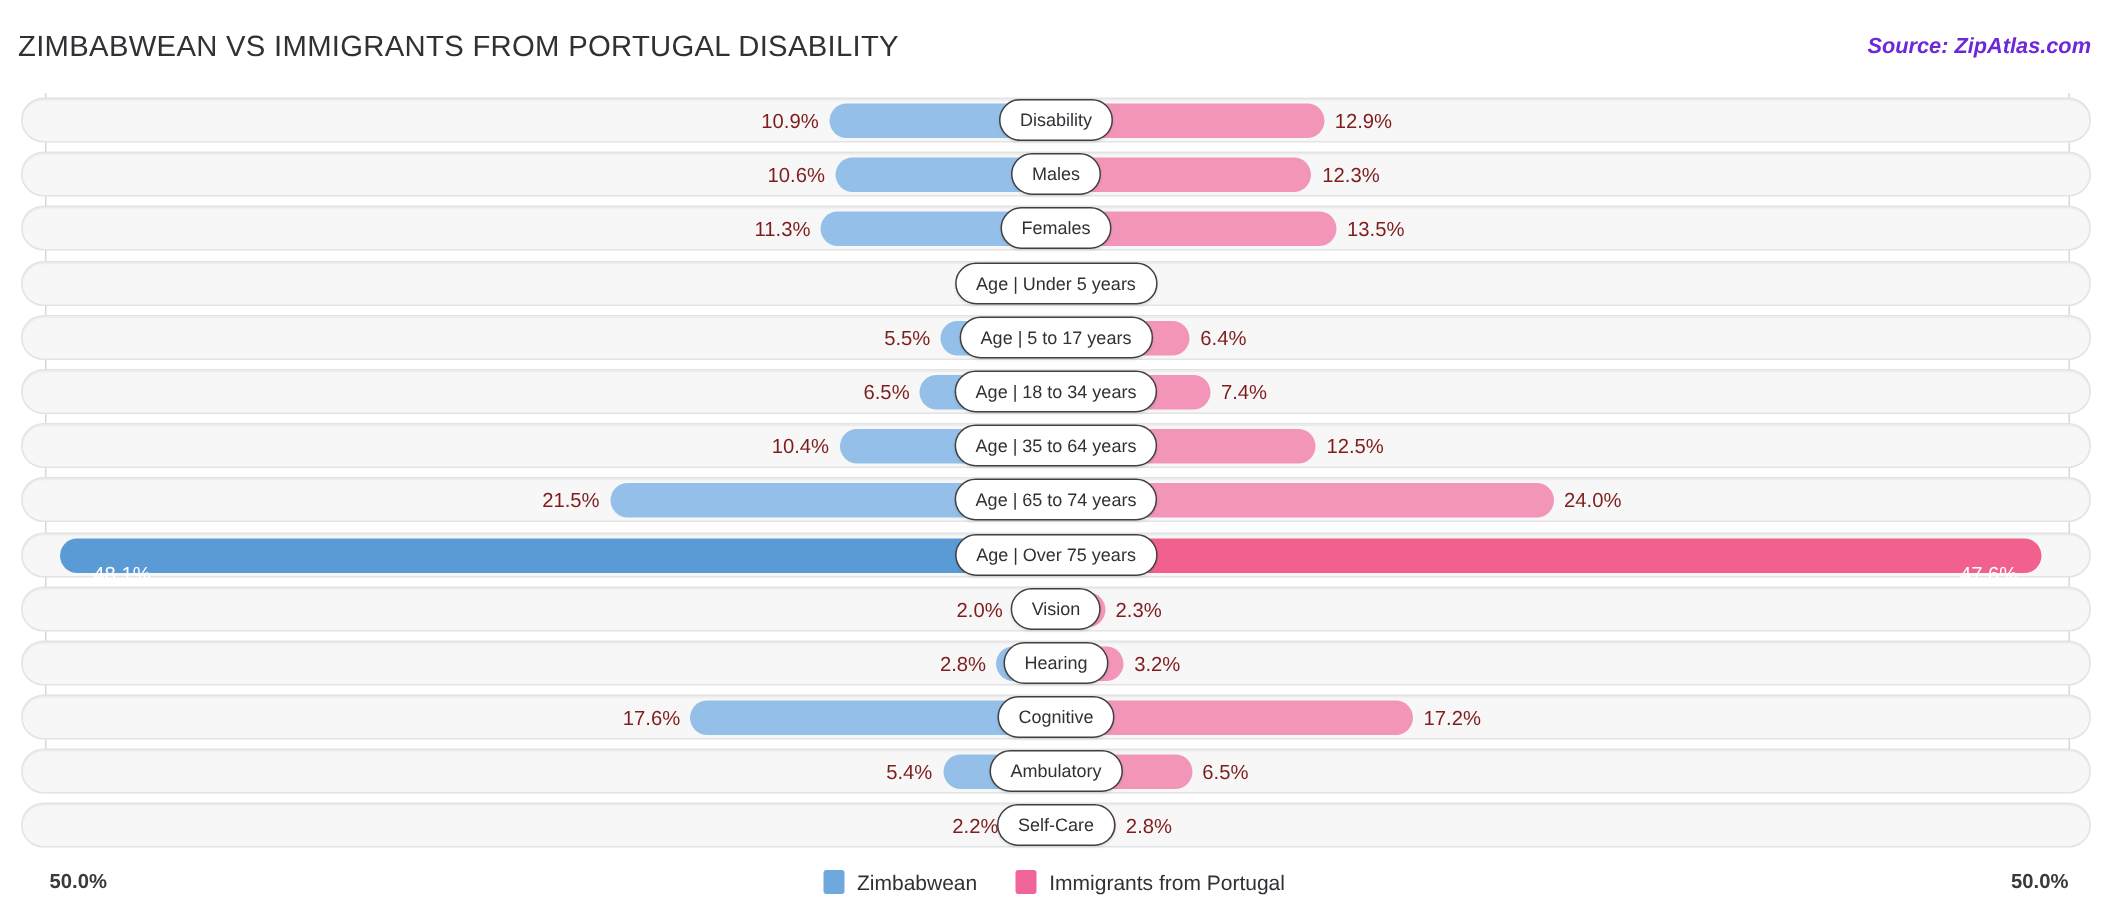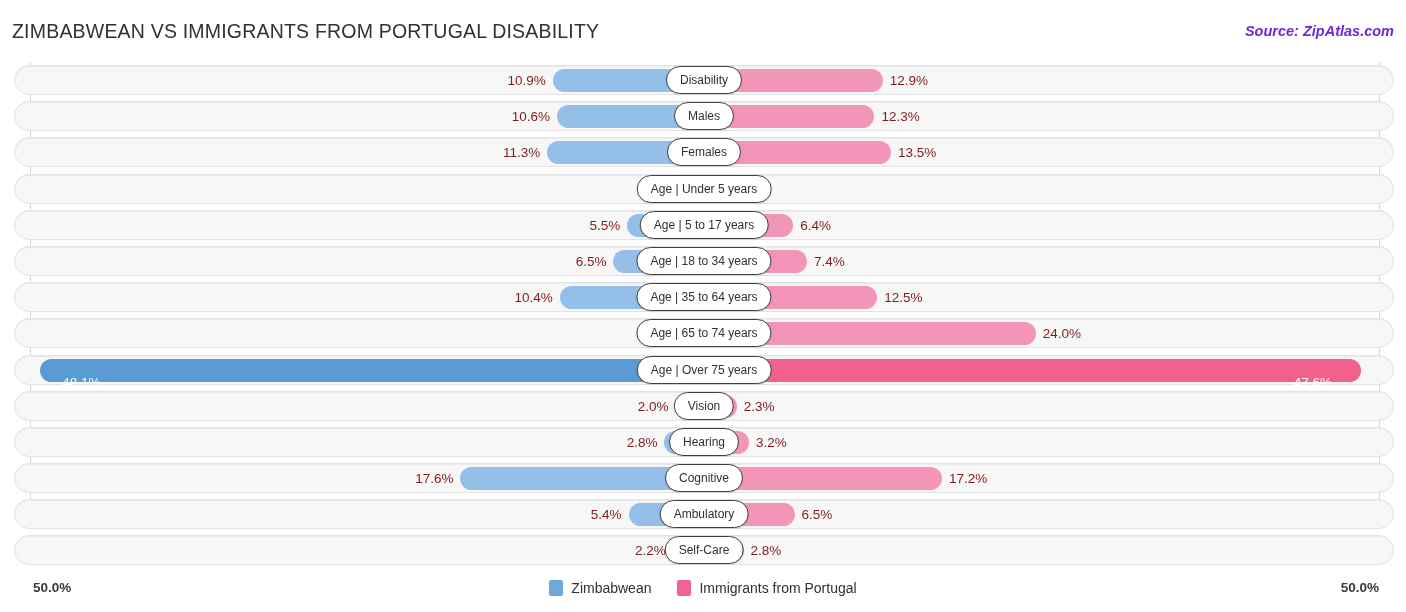--- a/index.html
+++ b/index.html
@@ -80,21 +80,21 @@
     font-size: 13.5px; color: #7f1d1d; white-space: nowrap;
   }
   .val.left  { right: 100%; margin-right: 7px; }
   .val.right { left: 100%;  margin-left: 7px; }
   .row.hl .val.left,
   .row.hl .val.right {
     color: #ffffff;
     margin: 12px;
   }
   .row.hl .val.left  { right: auto; left: 10px; }
-  .row.hl .val.right { left: auto;  right: 17px; }
+  .row.hl .val.right { left: auto;  right: 4px; }
 
   .pill {
     position: absolute; left: 50%; transform: translateX(-50%);
     top: 4px; height: 28px; line-height: 27px;
     padding: 0 13px;
     background: #ffffff;
     border: 1px solid #404040;
     border-radius: 15px;
     font-size: 12px; color: #2f3135;
     white-space: nowrap;
@@ -232,20 +232,25 @@
           </div>
           <div class="half right">
             <div class="bar right" style="width: 172.25px;">
               <div class="val right">12.5%</div>
             </div>
           </div>
           <div class="pill">Age | 35 to 64 years</div>
         </div>
         <div class="row">
           <div class="track"></div>
+          <div class="half left">
+            <div class="bar left" style="width: 296.27px;">
+              <div class="val left">21.5%</div>
+            </div>
+          </div>
           <div class="half right">
             <div class="bar right" style="width: 330.72px;">
               <div class="val right">24.0%</div>
             </div>
           </div>
           <div class="pill">Age | 65 to 74 years</div>
         </div>
         <div class="row hl">
           <div class="track"></div>
           <div class="half left">

